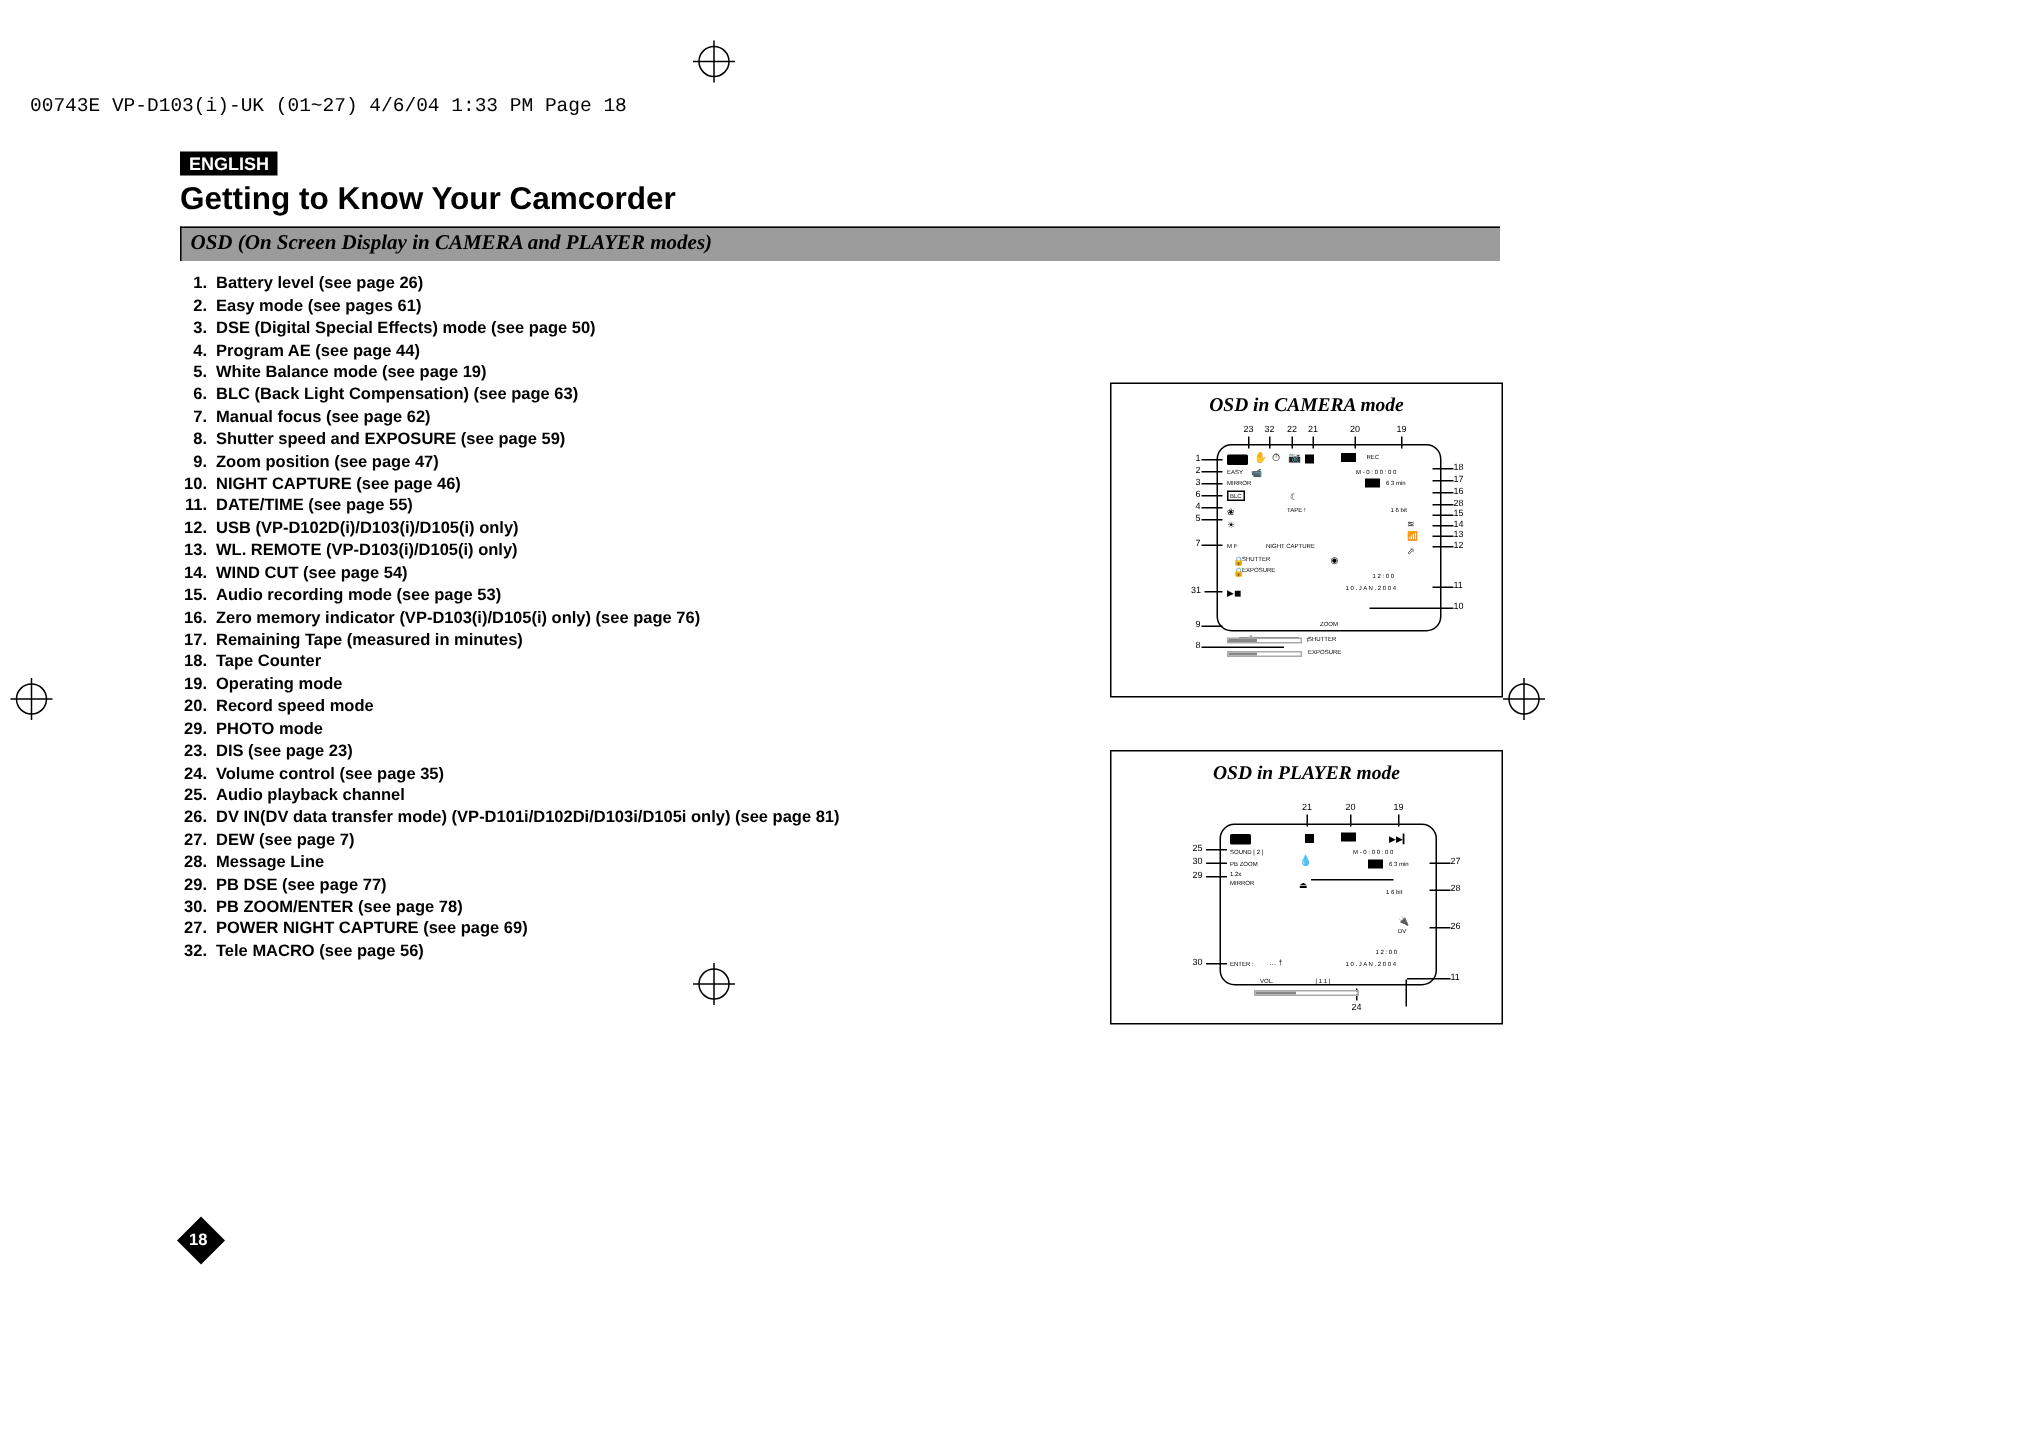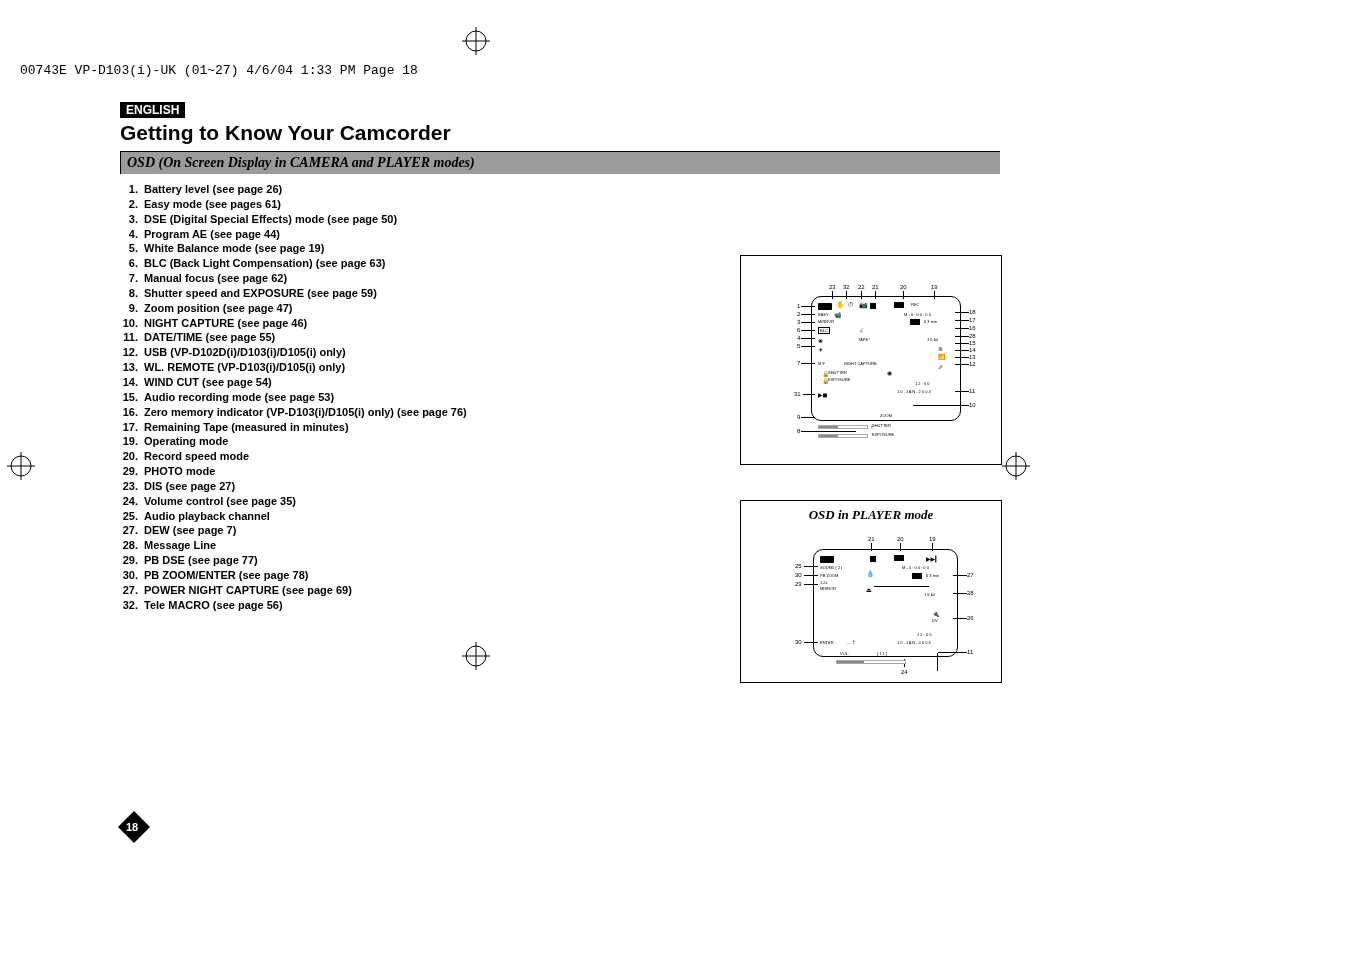--- a/index.html
+++ b/index.html
@@ -238,42 +238,50 @@
       </div>
       <div class="list-row">
         <div class="num">16.</div>
         <div>Zero memory indicator (VP-D103(i)/D105(i) only) (see page 76)</div>
       </div>
       <div class="list-row">
         <div class="num">17.</div>
         <div>Remaining Tape (measured in minutes)</div>
       </div>
       <div class="list-row">
+        <div class="num">18.</div>
+        <div>Tape Counter</div>
+      </div>
+      <div class="list-row">
         <div class="num">19.</div>
         <div>Operating mode</div>
       </div>
       <div class="list-row">
         <div class="num">20.</div>
         <div>Record speed mode</div>
       </div>
       <div class="list-row">
         <div class="num">29.</div>
         <div>PHOTO mode</div>
       </div>
       <div class="list-row">
         <div class="num">23.</div>
-        <div>DIS (see page 27)</div>
+        <div>DIS (see page 23)</div>
       </div>
       <div class="list-row">
         <div class="num">24.</div>
         <div>Volume control (see page 35)</div>
       </div>
       <div class="list-row">
         <div class="num">25.</div>
         <div>Audio playback channel</div>
+      </div>
+      <div class="list-row">
+        <div class="num">26.</div>
+        <div>DV IN(DV data transfer mode) (VP-D101i/D102Di/D103i/D105i only) (see page 81)</div>
       </div>
       <div class="list-row">
         <div class="num">27.</div>
         <div>DEW (see page 7)</div>
       </div>
       <div class="list-row">
         <div class="num">28.</div>
         <div>Message Line</div>
       </div>
       <div class="list-row">
@@ -296,20 +304,21 @@
 </div>
 
 <div class="page-num">
   <svg viewBox="0 0 34 34">
       <path d="M17 1 L33 17 L17 33 L1 17 Z" fill="#000"></path>
     </svg>
   <div class="page-num-text">18</div>
 </div>
 
 <div class="diagram dia-top">
+  <div class="dia-title">OSD in CAMERA mode</div>
 
   <div class="label" style="left:88px; top:28px;">23</div>
   <div class="label" style="left:102px;top:28px;">32</div>
   <div class="label" style="left:117px;top:28px;">22</div>
   <div class="label" style="left:131px;top:28px;">21</div>
   <div class="label" style="left:159px;top:28px;">20</div>
   <div class="label" style="left:190px;top:28px;">19</div>
   <div class="tick" style="left:91px; top:35px;"></div>
   <div class="tick" style="left:105px;top:35px;"></div>
   <div class="tick" style="left:120px;top:35px;"></div>

